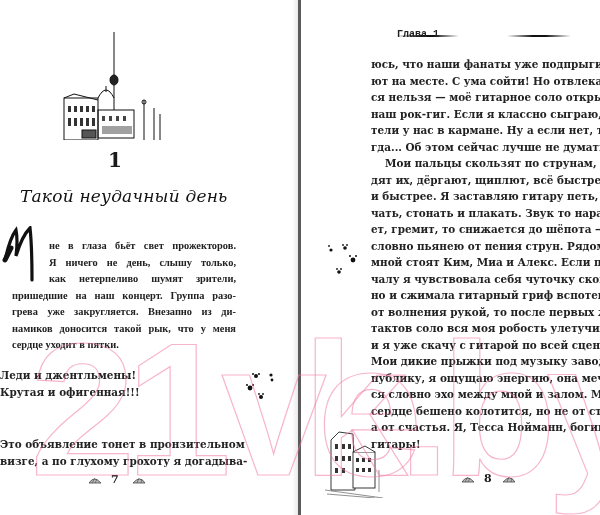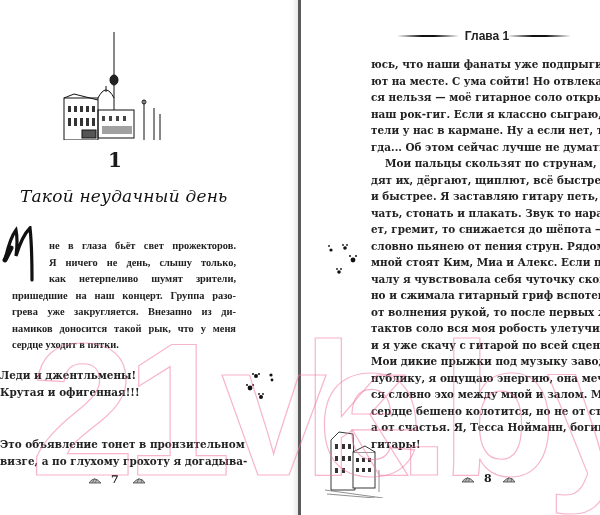--- a/index.html
+++ b/index.html
@@ -33,21 +33,21 @@
   .para-left2 .ln { display:block; text-align-last:justify; white-space:nowrap; }
 
   .folio { position:absolute; font-family:"DejaVu Serif", serif; font-size:11px; font-weight:bold; }
   .orn { position:absolute; width:14px; height:9px; }
 
   .paws { position:absolute; }
 
   
   .running-head { position:absolute; top:27px; left:96px; width:180px; height:14px; }
   .rh-line { position:absolute; top:8px; height:2px; background:linear-gradient(to right, rgba(0,0,0,0), #111 40%, #111 60%, rgba(0,0,0,0)); }
-  .rh-label { position:absolute; left:0; width:100%; top:2px; text-align:center; font-size:12px; color:#222; font-weight:bold; font-family:Liberation Sans, sans-serif; }
+  .rh-label { position:absolute; left:0; width:100%; top:2px; font-size:10px; color:#222; font-weight:bold; font-family:Liberation Mono, monospace; }
 
   .para-right { position:absolute; left:70px; top:56px; width:229px; }
   .para-right .ln { display:block; text-align:justify; text-align-last:justify; white-space:nowrap; }
   .para-right .ln.last { text-align-last:left; }
   .para-right .ln.indent { padding-left:14px; }
 
   .house-sketch { position:absolute; left:325px; top:430px; width:60px; height:68px; }
 
   
   .watermark { position:absolute; pointer-events:none; font-family:"Liberation Sans", sans-serif;

